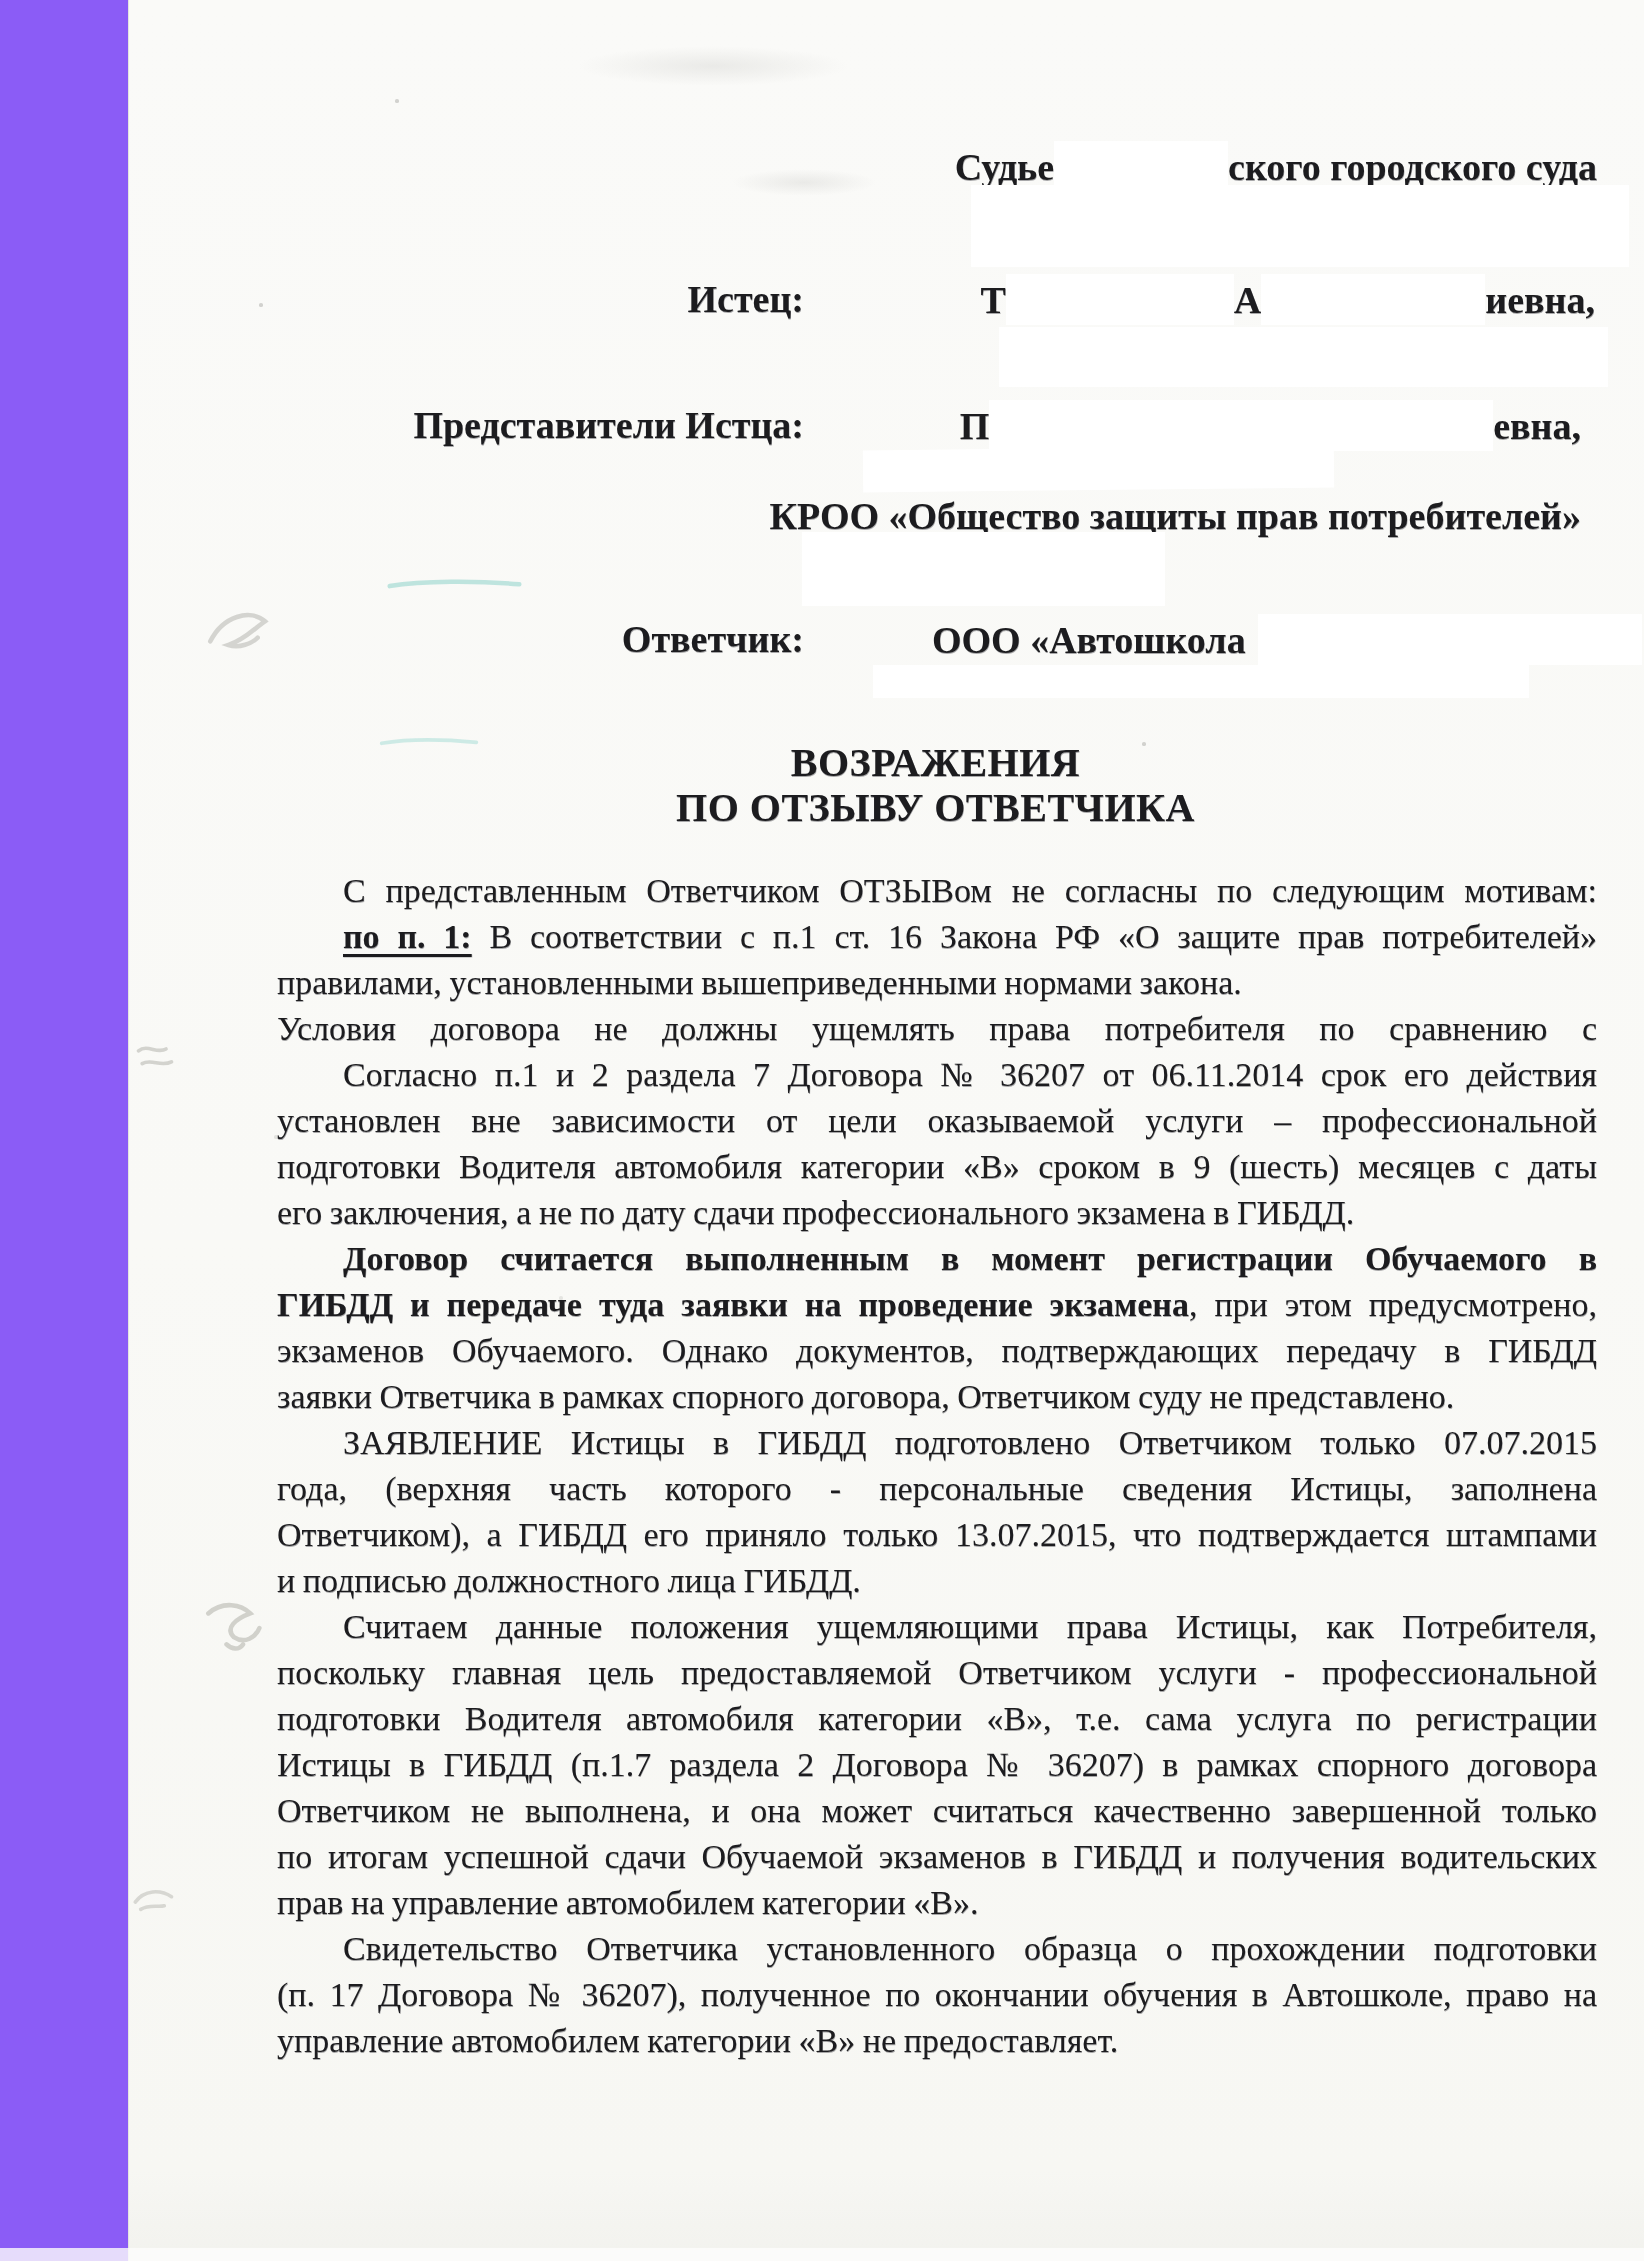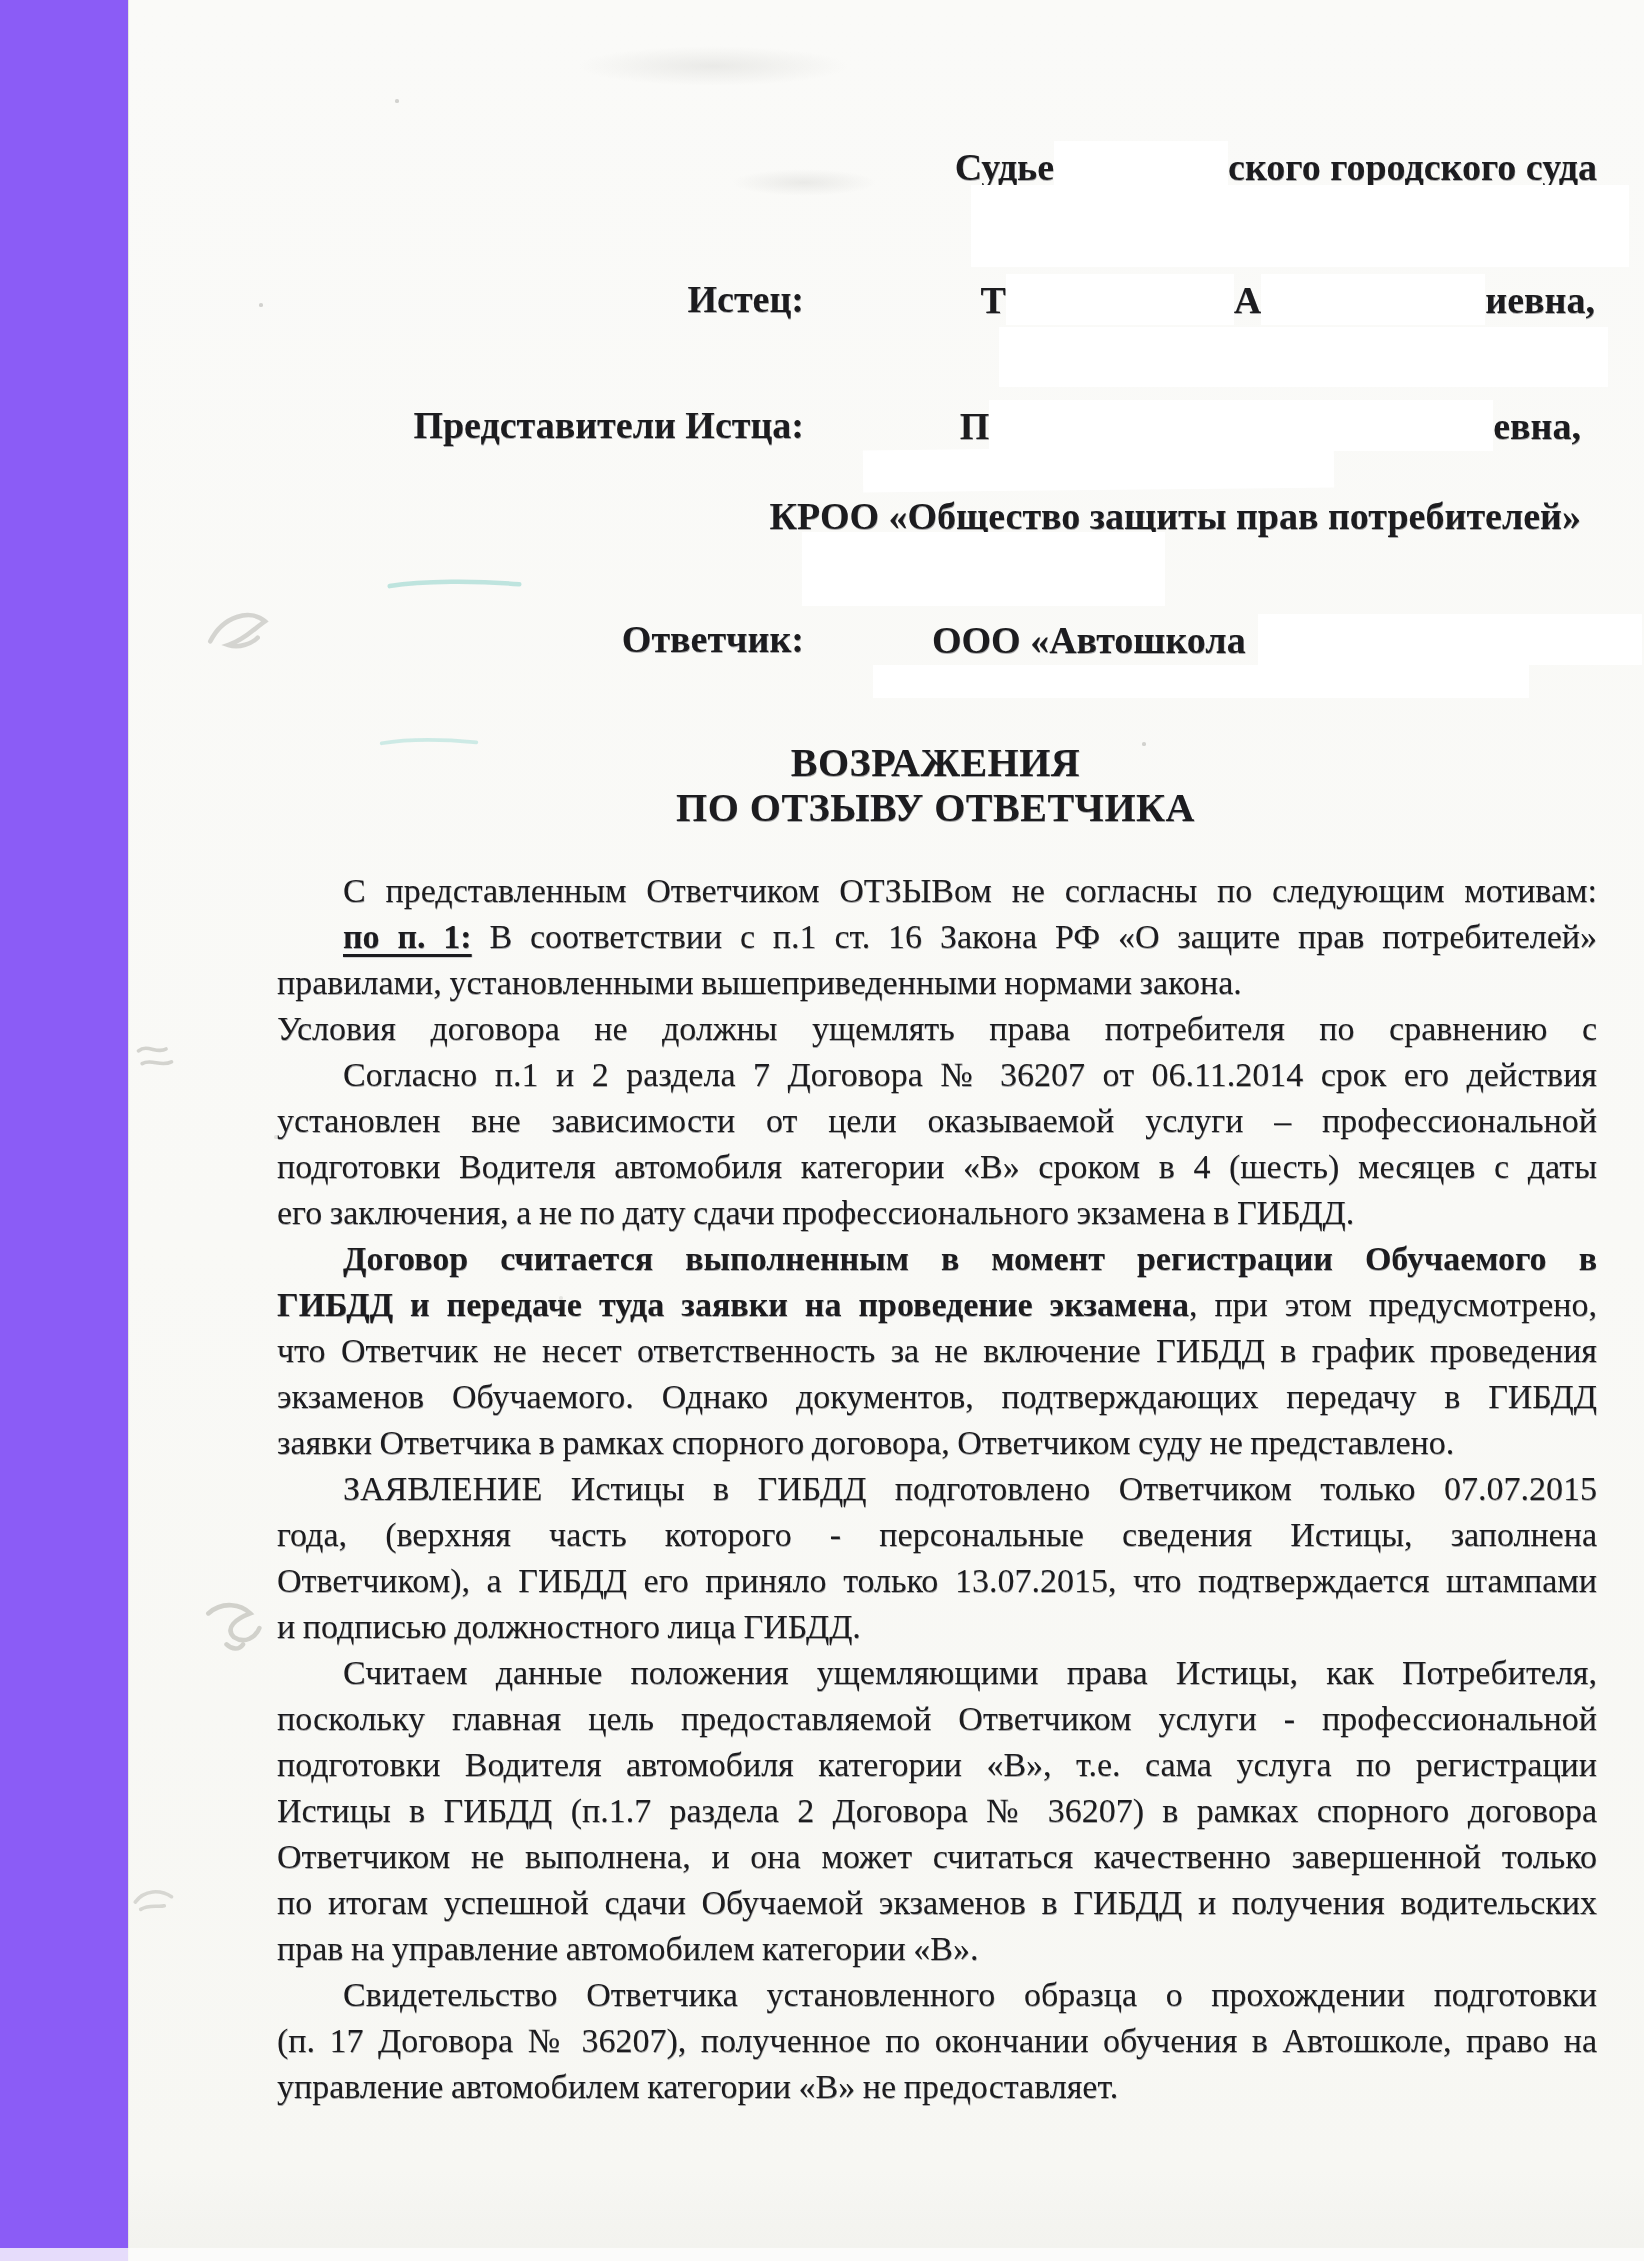--- a/index.html
+++ b/index.html
@@ -119,25 +119,24 @@
     <div>ПО ОТЗЫВУ ОТВЕТЧИКА</div>
   </div>
 
   <div class="docbody">
       <div class="bline indent"><span>С представленным Ответчиком ОТЗЫВом не согласны по следующим мотивам:</span></div>
       <div class="bline indent"><span class="bu">по п. 1:</span><span> В соответствии с п.1 ст. 16 Закона РФ «О защите прав потребителей»</span></div>
       <div class="bline last"><span>правилами, установленными вышеприведенными нормами закона.</span></div>
       <div class="bline"><span>Условия договора не должны ущемлять права потребителя по сравнению с</span></div>
       <div class="bline indent"><span>Согласно п.1 и 2 раздела 7 Договора № 36207 от 06.11.2014 срок его действия</span></div>
       <div class="bline"><span>установлен вне зависимости от цели оказываемой услуги – профессиональной</span></div>
-      <div class="bline"><span>подготовки Водителя автомобиля категории «В» сроком в 4 (шесть) месяцев с даты</span></div>
+      <div class="bline"><span>подготовки Водителя автомобиля категории «В» сроком в 9 (шесть) месяцев с даты</span></div>
       <div class="bline last"><span>его заключения, а не по дату сдачи профессионального экзамена в ГИБДД.</span></div>
       <div class="bline indent"><span class="b">Договор считается выполненным в момент регистрации Обучаемого в</span></div>
       <div class="bline"><span class="b">ГИБДД и передаче туда заявки на проведение экзамена</span><span>, при этом предусмотрено,</span></div>
-      <div class="bline"><span>что Ответчик не несет ответственность за не включение ГИБДД в график проведения</span></div>
       <div class="bline"><span>экзаменов Обучаемого. Однако документов, подтверждающих передачу в ГИБДД</span></div>
       <div class="bline last"><span>заявки Ответчика в рамках спорного договора, Ответчиком суду не представлено.</span></div>
       <div class="bline indent"><span>ЗАЯВЛЕНИЕ Истицы в ГИБДД подготовлено Ответчиком только 07.07.2015</span></div>
       <div class="bline"><span>года, (верхняя часть которого - персональные сведения Истицы, заполнена</span></div>
       <div class="bline"><span>Ответчиком), а ГИБДД его приняло только 13.07.2015, что подтверждается штампами</span></div>
       <div class="bline last"><span>и подписью должностного лица ГИБДД.</span></div>
       <div class="bline indent"><span>Считаем данные положения ущемляющими права Истицы, как Потребителя,</span></div>
       <div class="bline"><span>поскольку главная цель предоставляемой Ответчиком услуги - профессиональной</span></div>
       <div class="bline"><span>подготовки Водителя автомобиля категории «В», т.е. сама услуга по регистрации</span></div>
       <div class="bline"><span>Истицы в ГИБДД (п.1.7 раздела 2 Договора № 36207) в рамках спорного договора</span></div>

